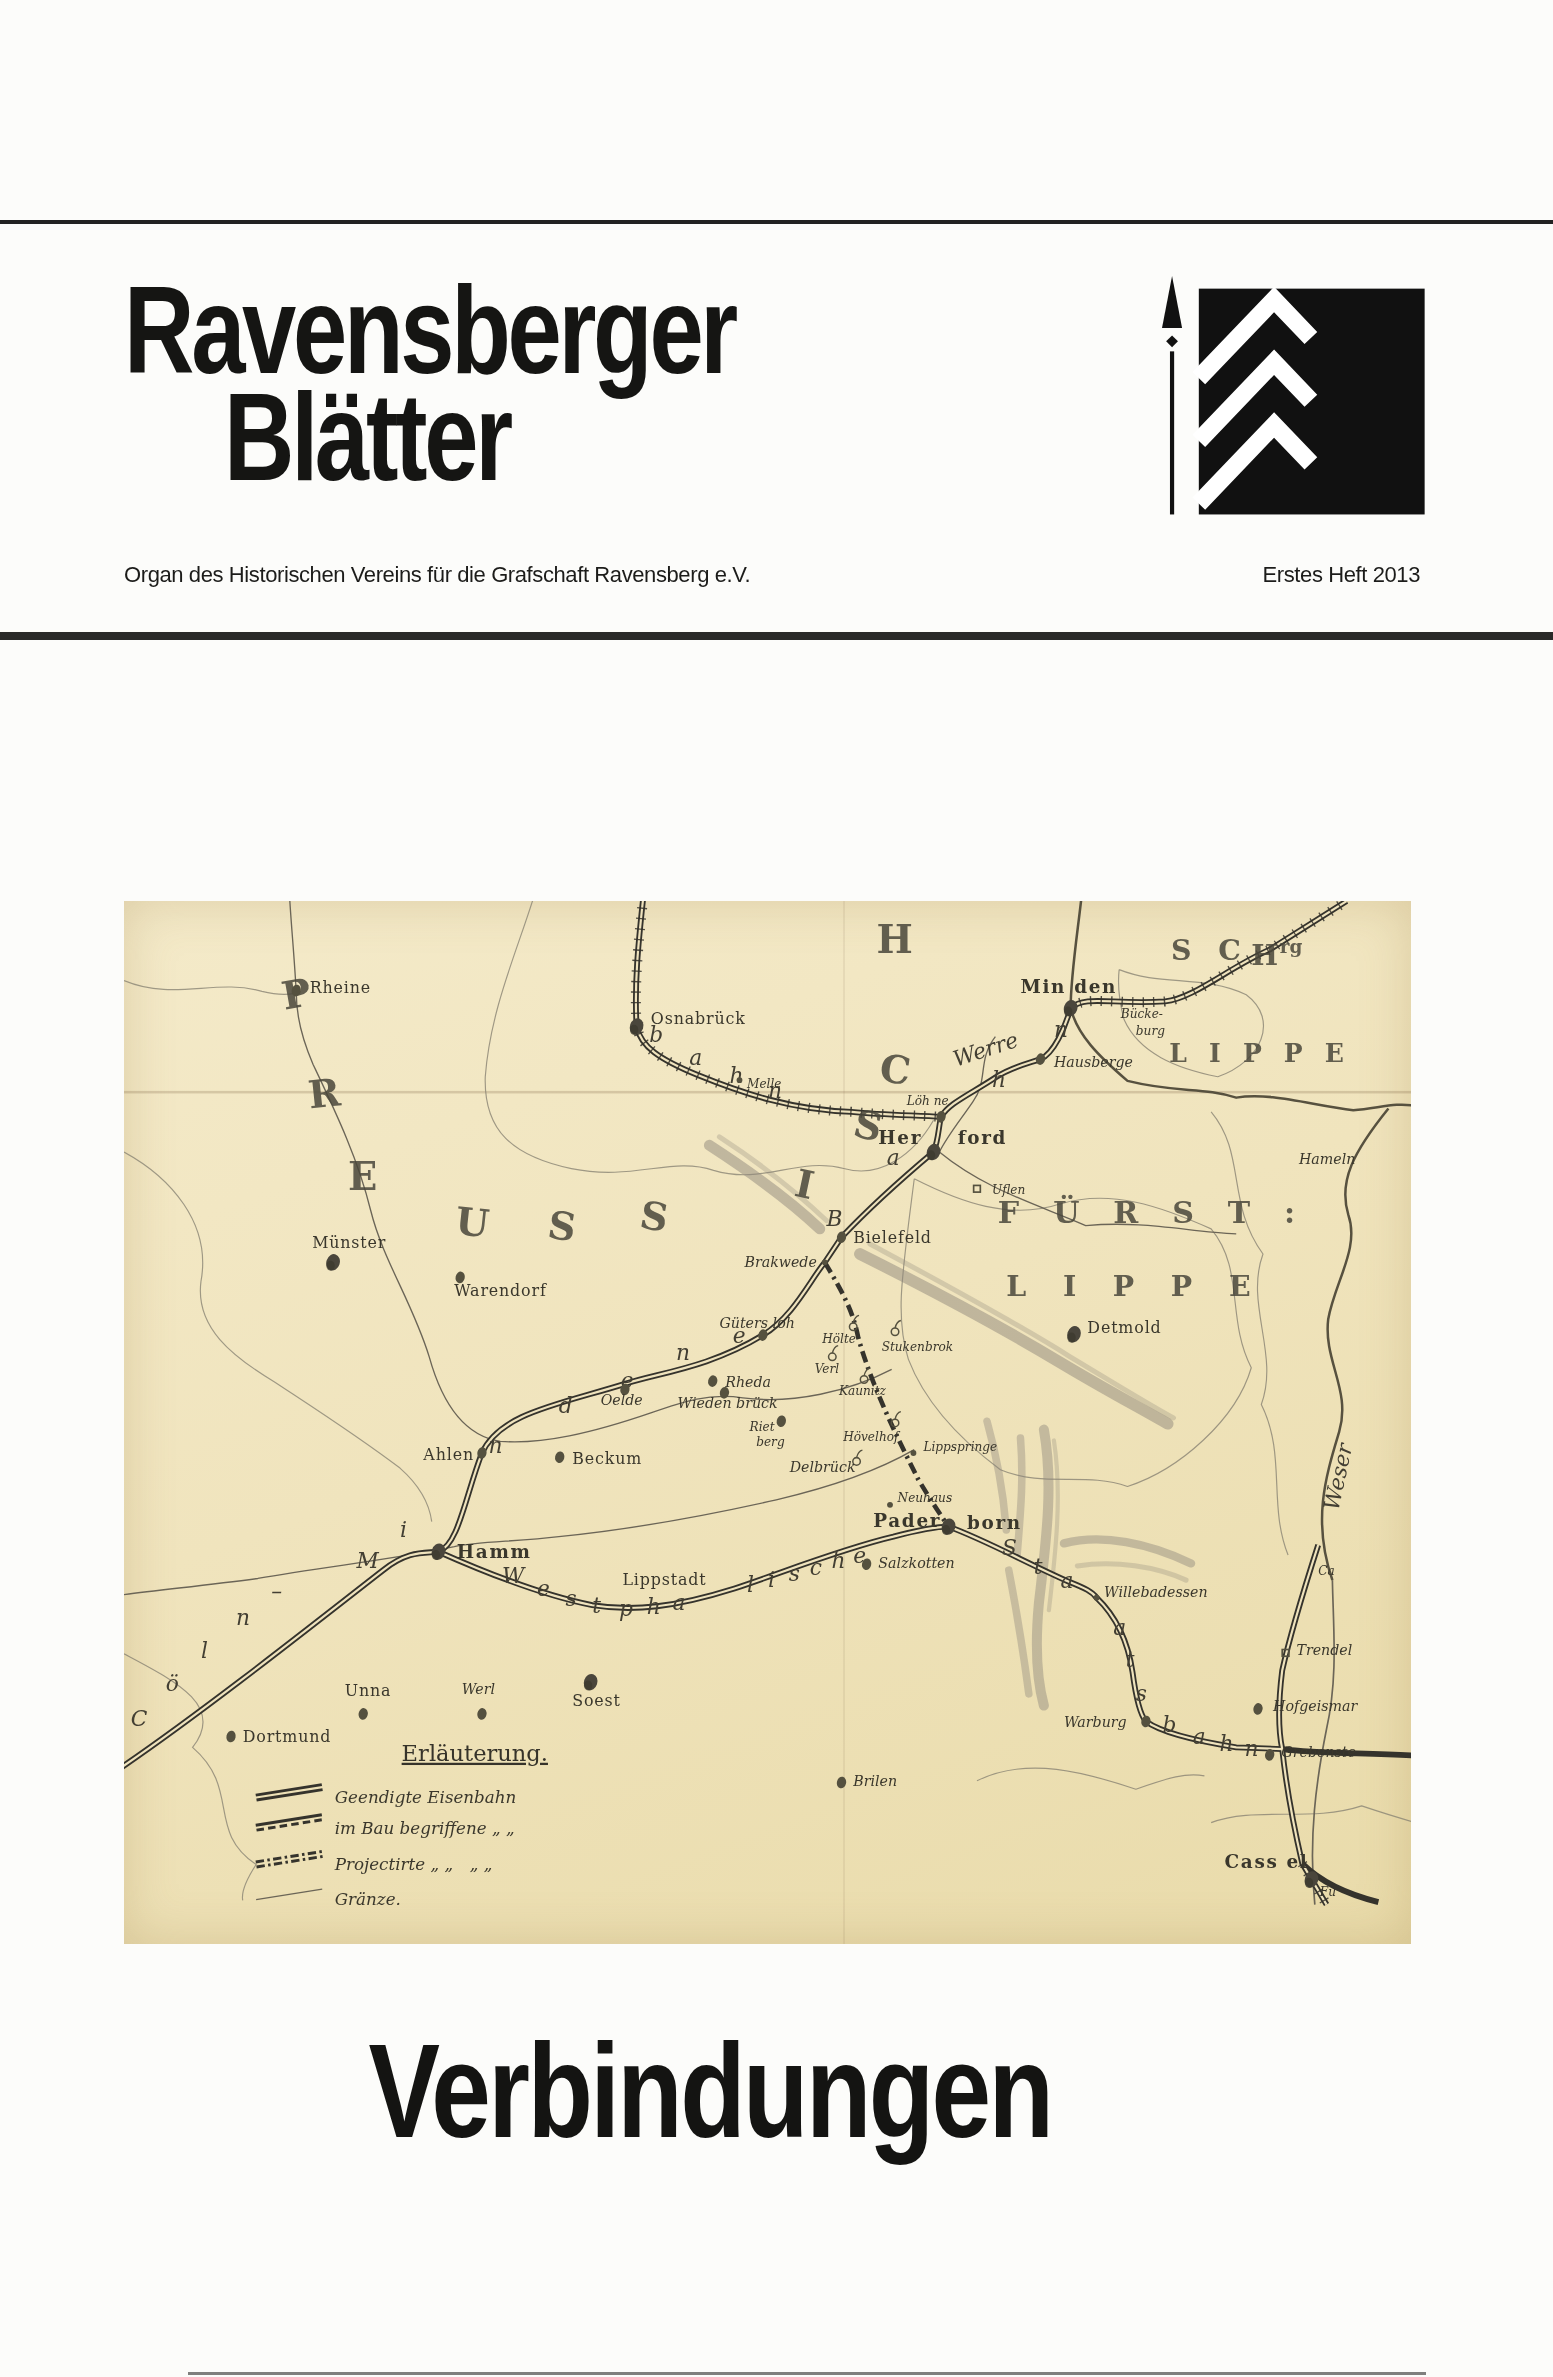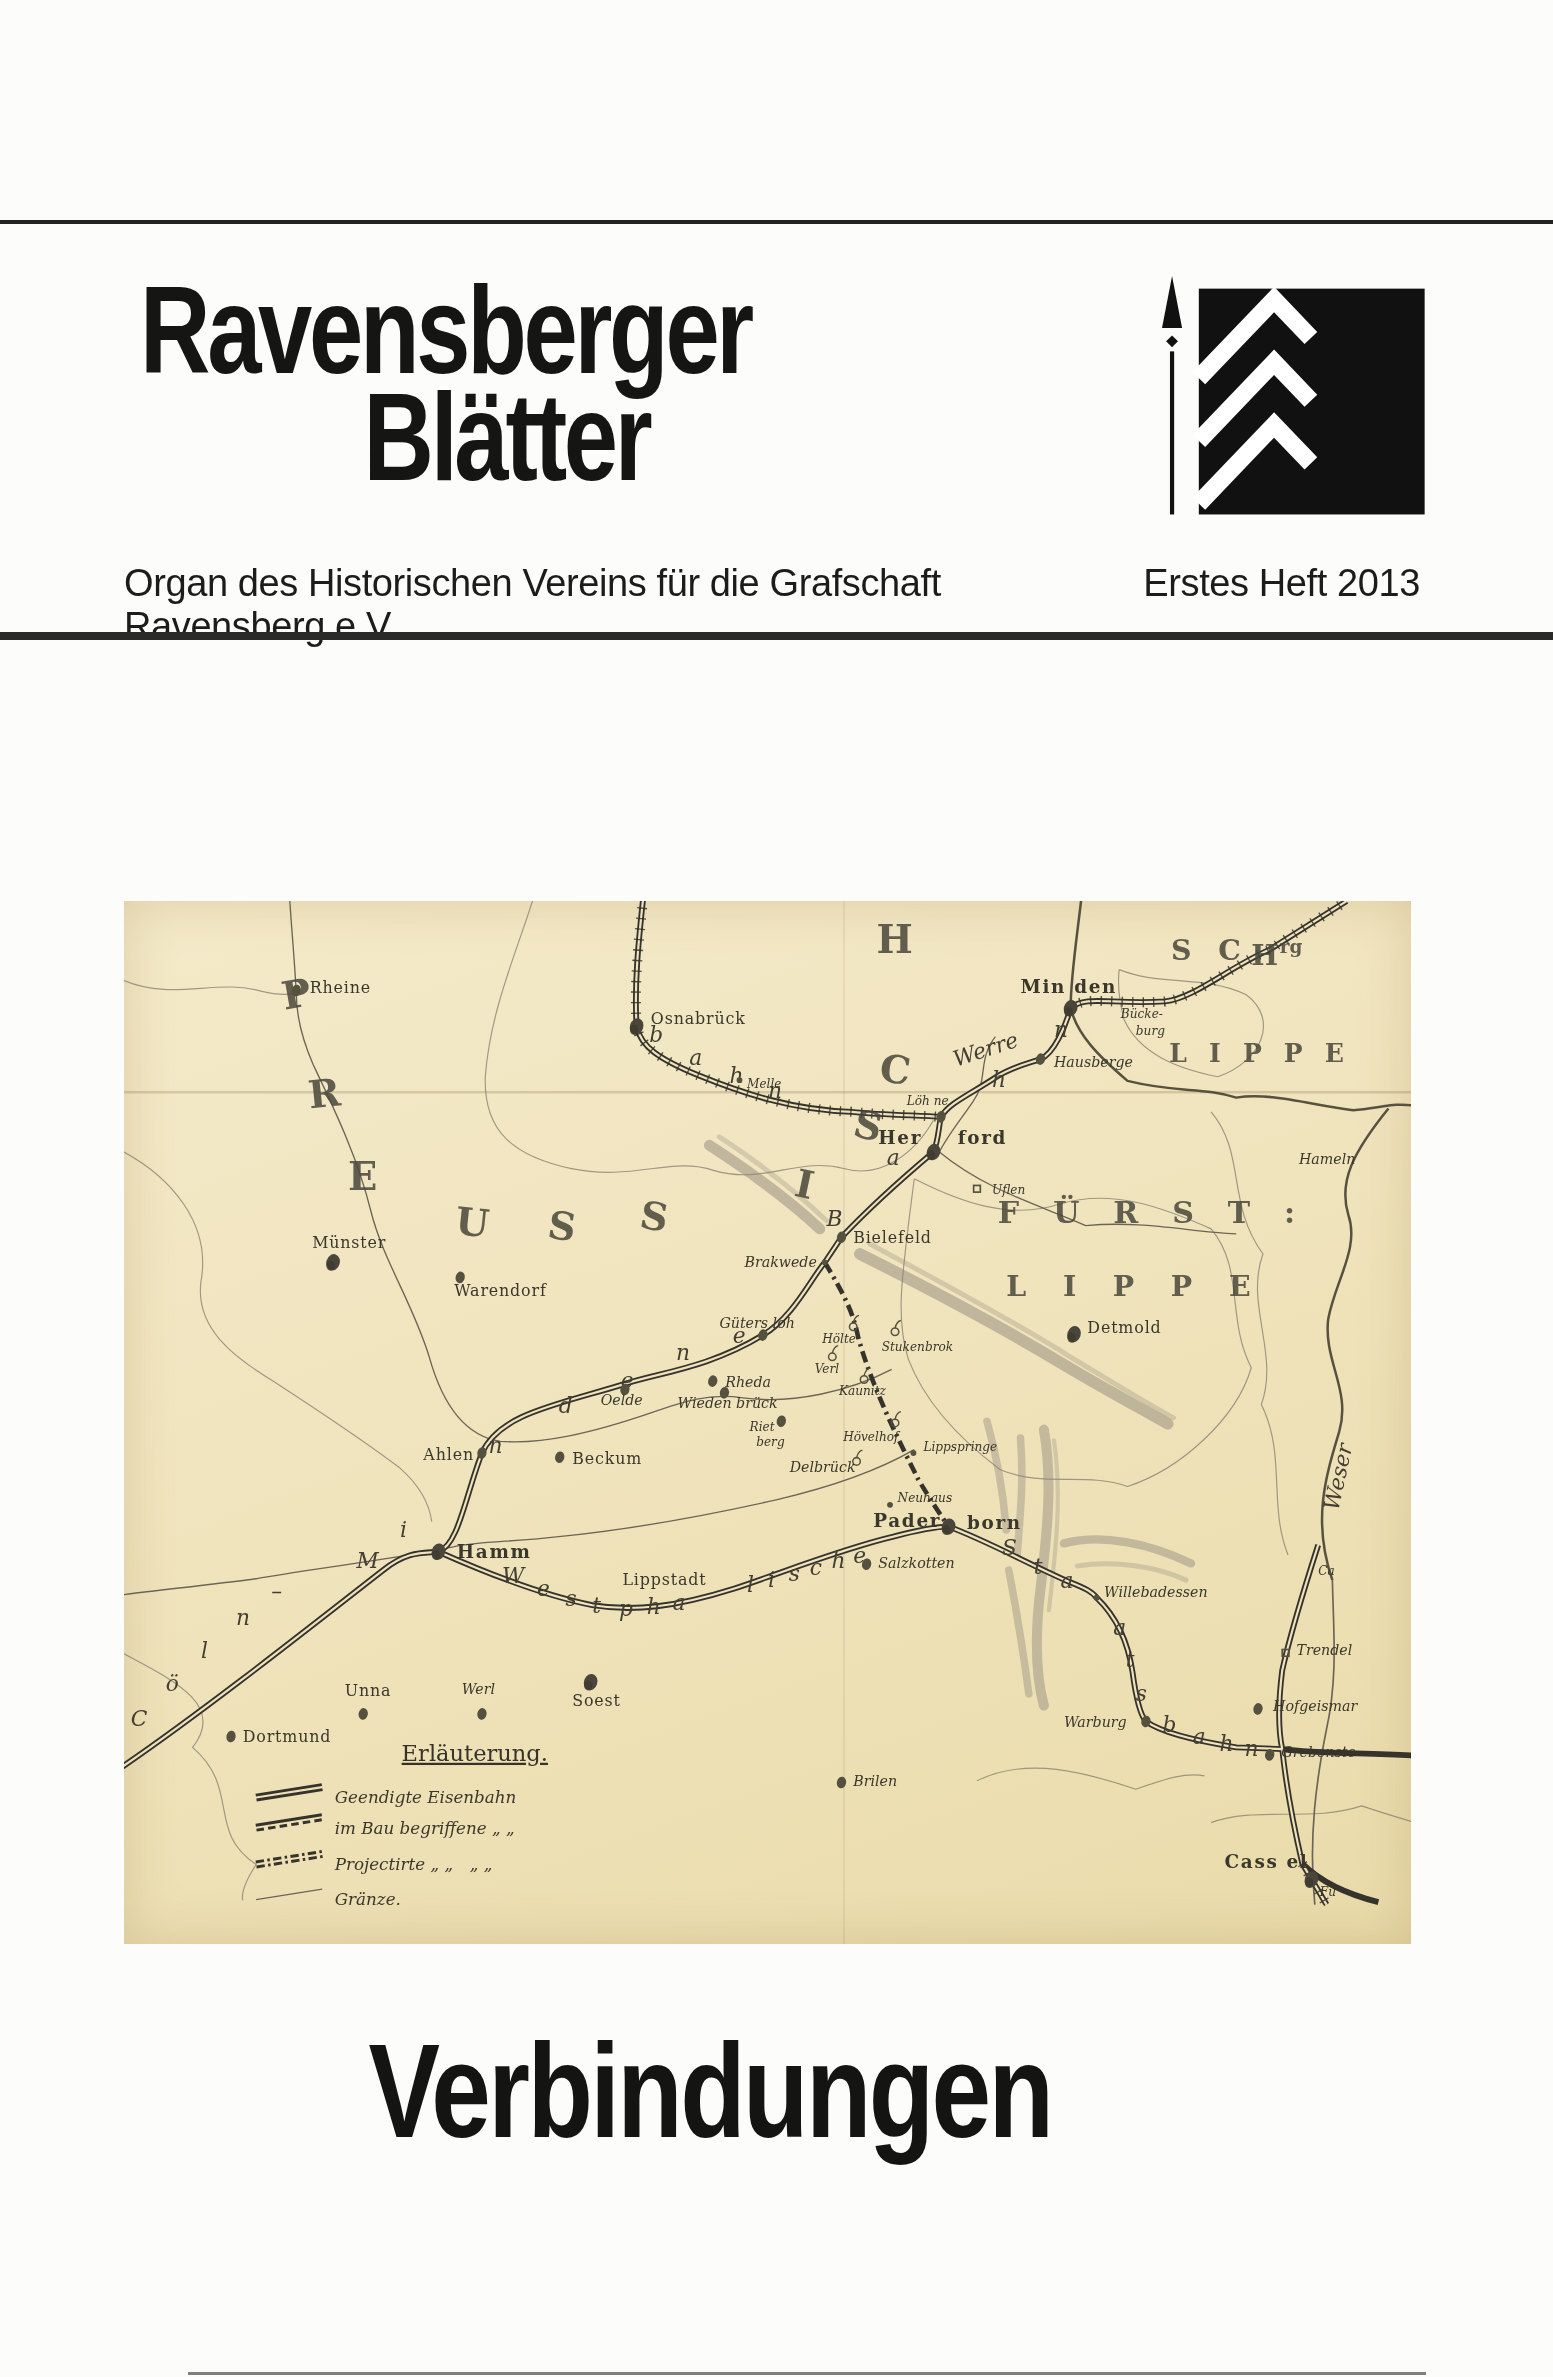--- a/index.html
+++ b/index.html
@@ -1,26 +1,26 @@
 <!DOCTYPE html>
 <html style="font-size:13.4px"><head>
 <meta charset="utf-8">
 <style>
   html,body{margin:0;padding:0;background:#e8e8e6;}
   .page{position:relative;width:1554px;height:2377px;background:#fcfcfa;overflow:hidden;
         font-family:"Liberation Sans", sans-serif;color:#111;}
   .rule{position:absolute;left:0;width:1554px;background:#222;}
   .rule-top{top:220px;height:4.2px;}
   .rule-mid{top:632px;height:7.5px;background:#2a2a28;}
-  .masthead{position:absolute;left:140px;top:276px;text-align:center;}
+  .masthead{position:absolute;left:124px;top:276px;}
   .mast-line{font-weight:bold;font-size:125px;line-height:107px;letter-spacing:-4.2px;
              color:#151513;transform:scaleX(.78);transform-origin:left top;white-space:nowrap;}
   .mast-line2{margin-left:100px;}
   .subtitle-row{position:absolute;left:124px;right:134px;top:562px;display:flex;justify-content:space-between;
-                font-size:38px;color:#1c1c1a;letter-spacing:-0.4px;}
+                font-size:22px;color:#1c1c1a;letter-spacing:-0.4px;}
   .subtitle-row .issue{white-space:nowrap;}
   .logo{position:absolute;left:1157px;top:251px;width:276px;height:276px;}
   .map-wrap{position:absolute;left:124px;top:901px;width:1287px;height:1043px;
             background:linear-gradient(160deg,#f4eac9 0%,#f0e4bd 45%,#e9dbaa 100%);
             box-shadow:inset 0 0 50px rgba(150,120,60,.25);}
   .map-wrap svg{display:block;}
   .footer-title{position:absolute;left:0;width:1420px;top:2014px;text-align:center;}
   .footer-title span{display:inline-block;font-weight:bold;font-size:134px;letter-spacing:-3.3px;color:#141412;
              transform:scaleX(.80);transform-origin:center top;white-space:nowrap;}
   .scan-edge{position:absolute;left:188px;width:1238px;top:2372px;height:2.5px;background:#3c3c3a;opacity:.65;}

